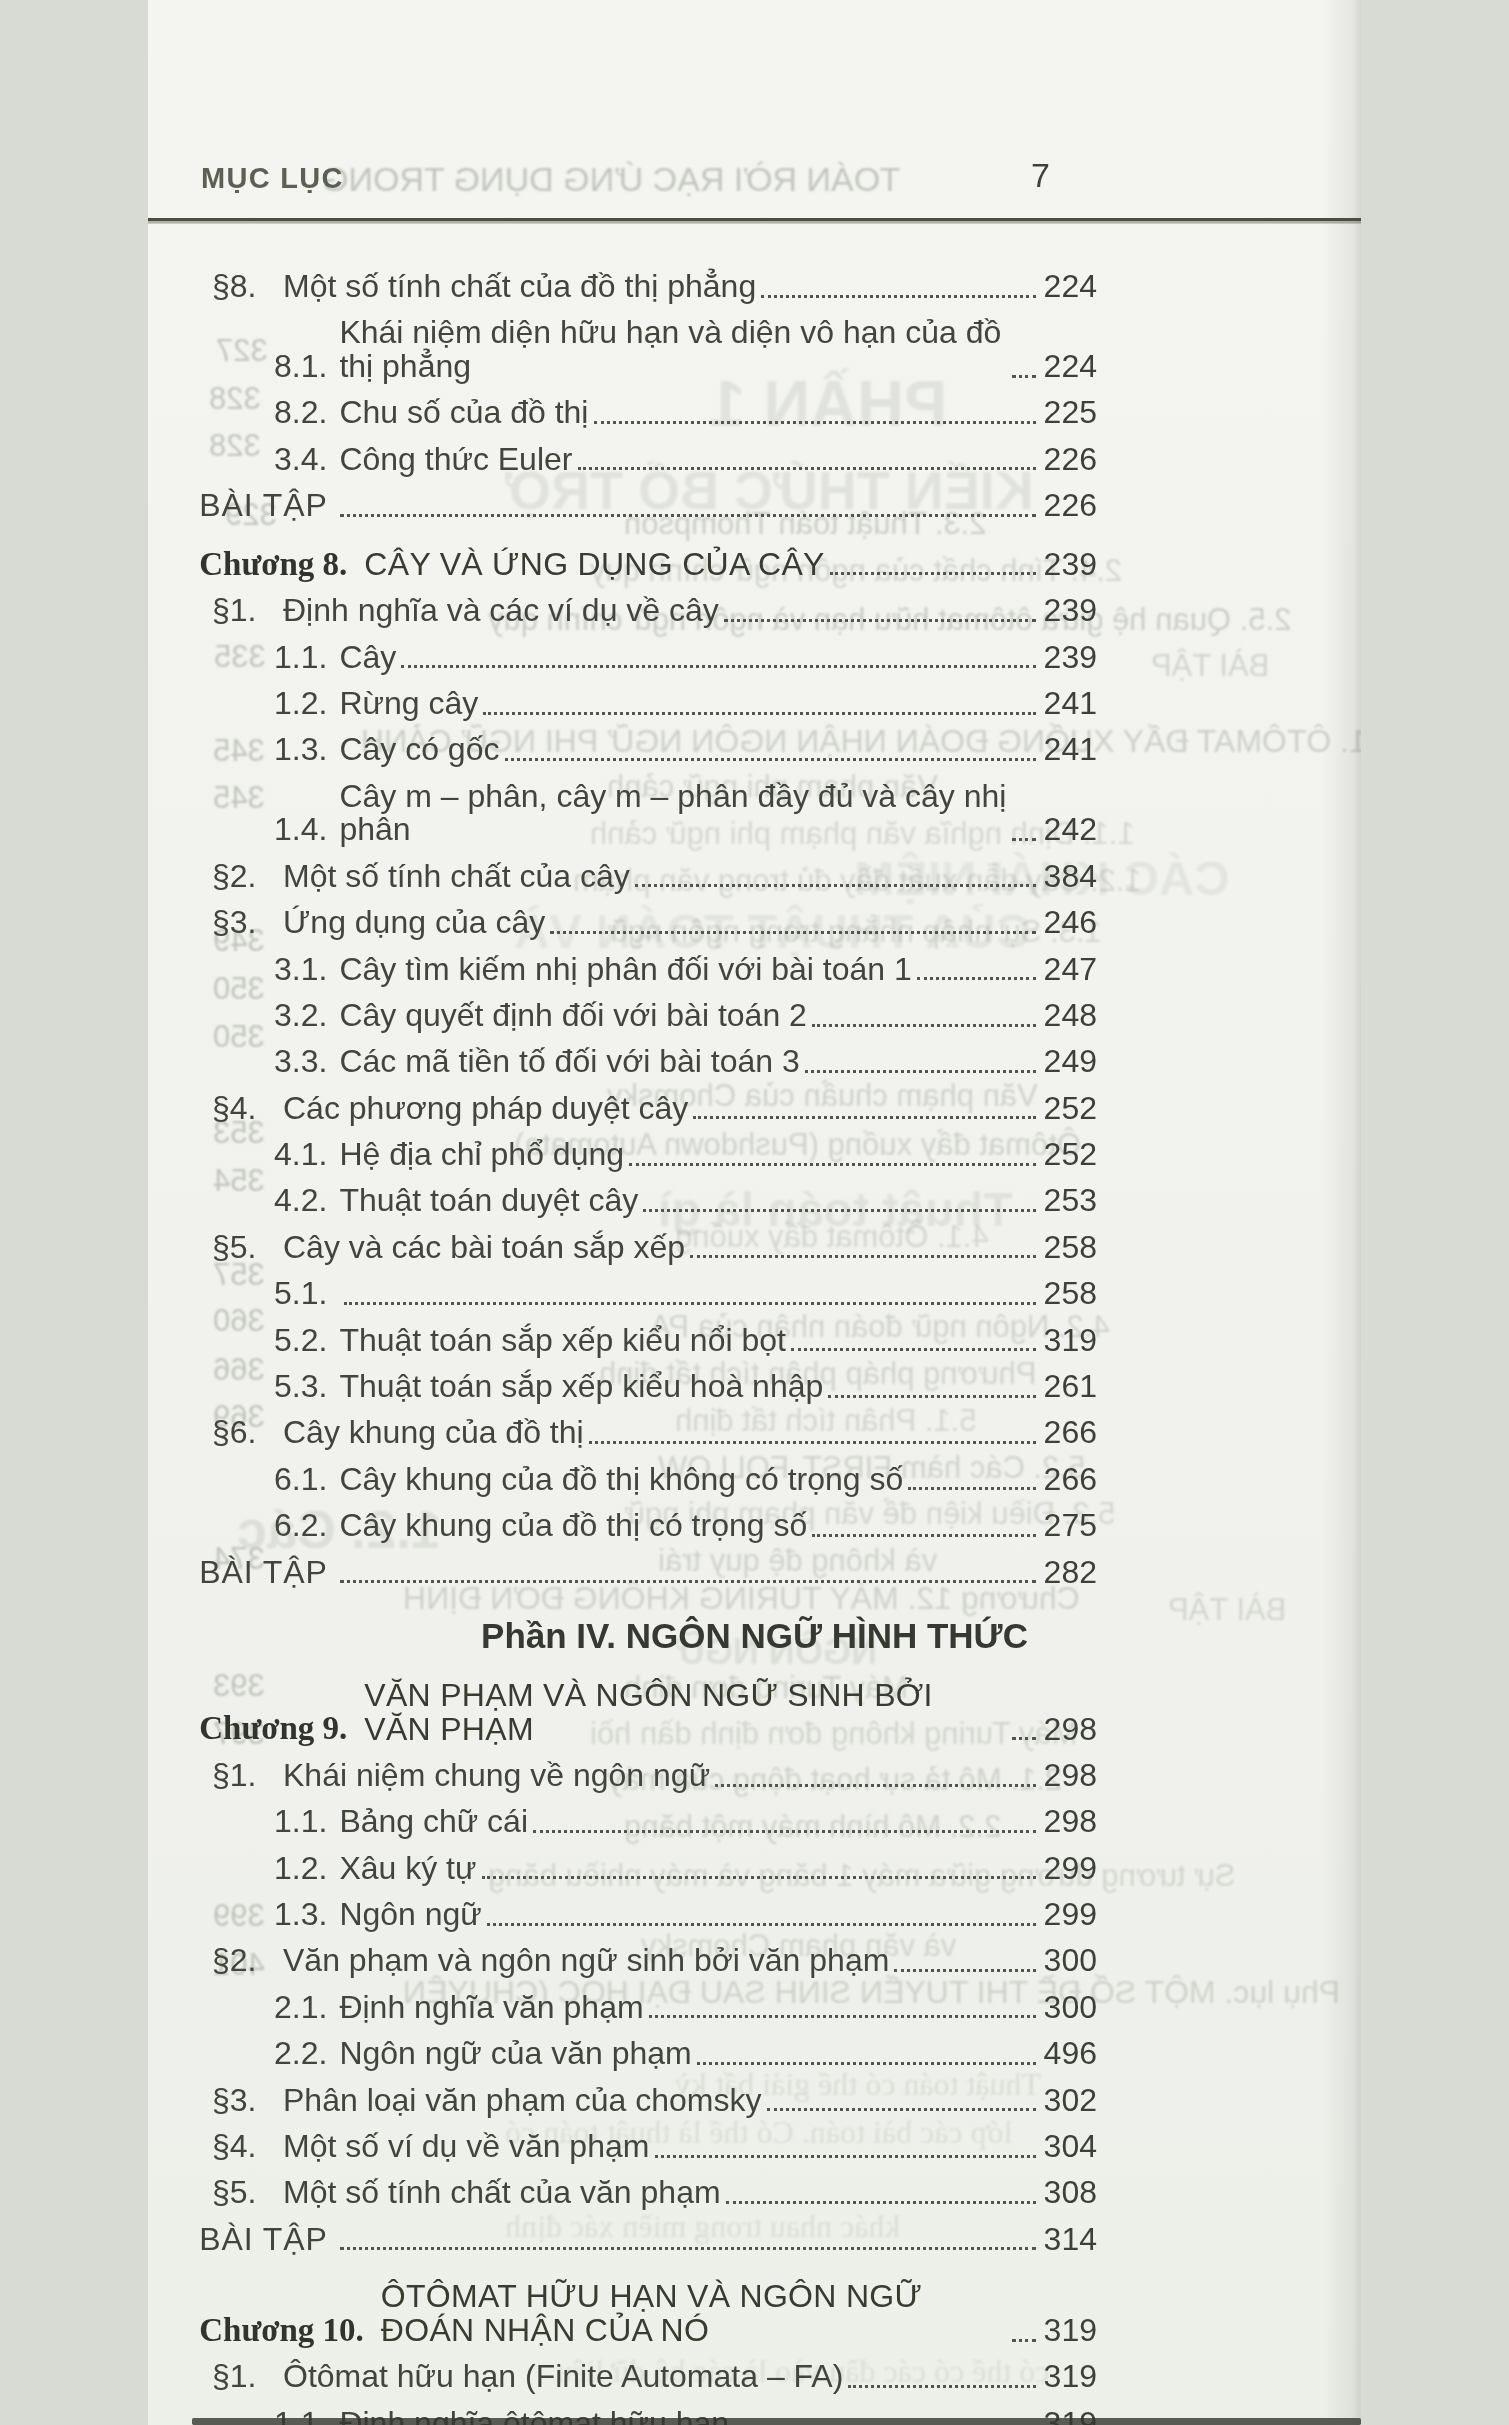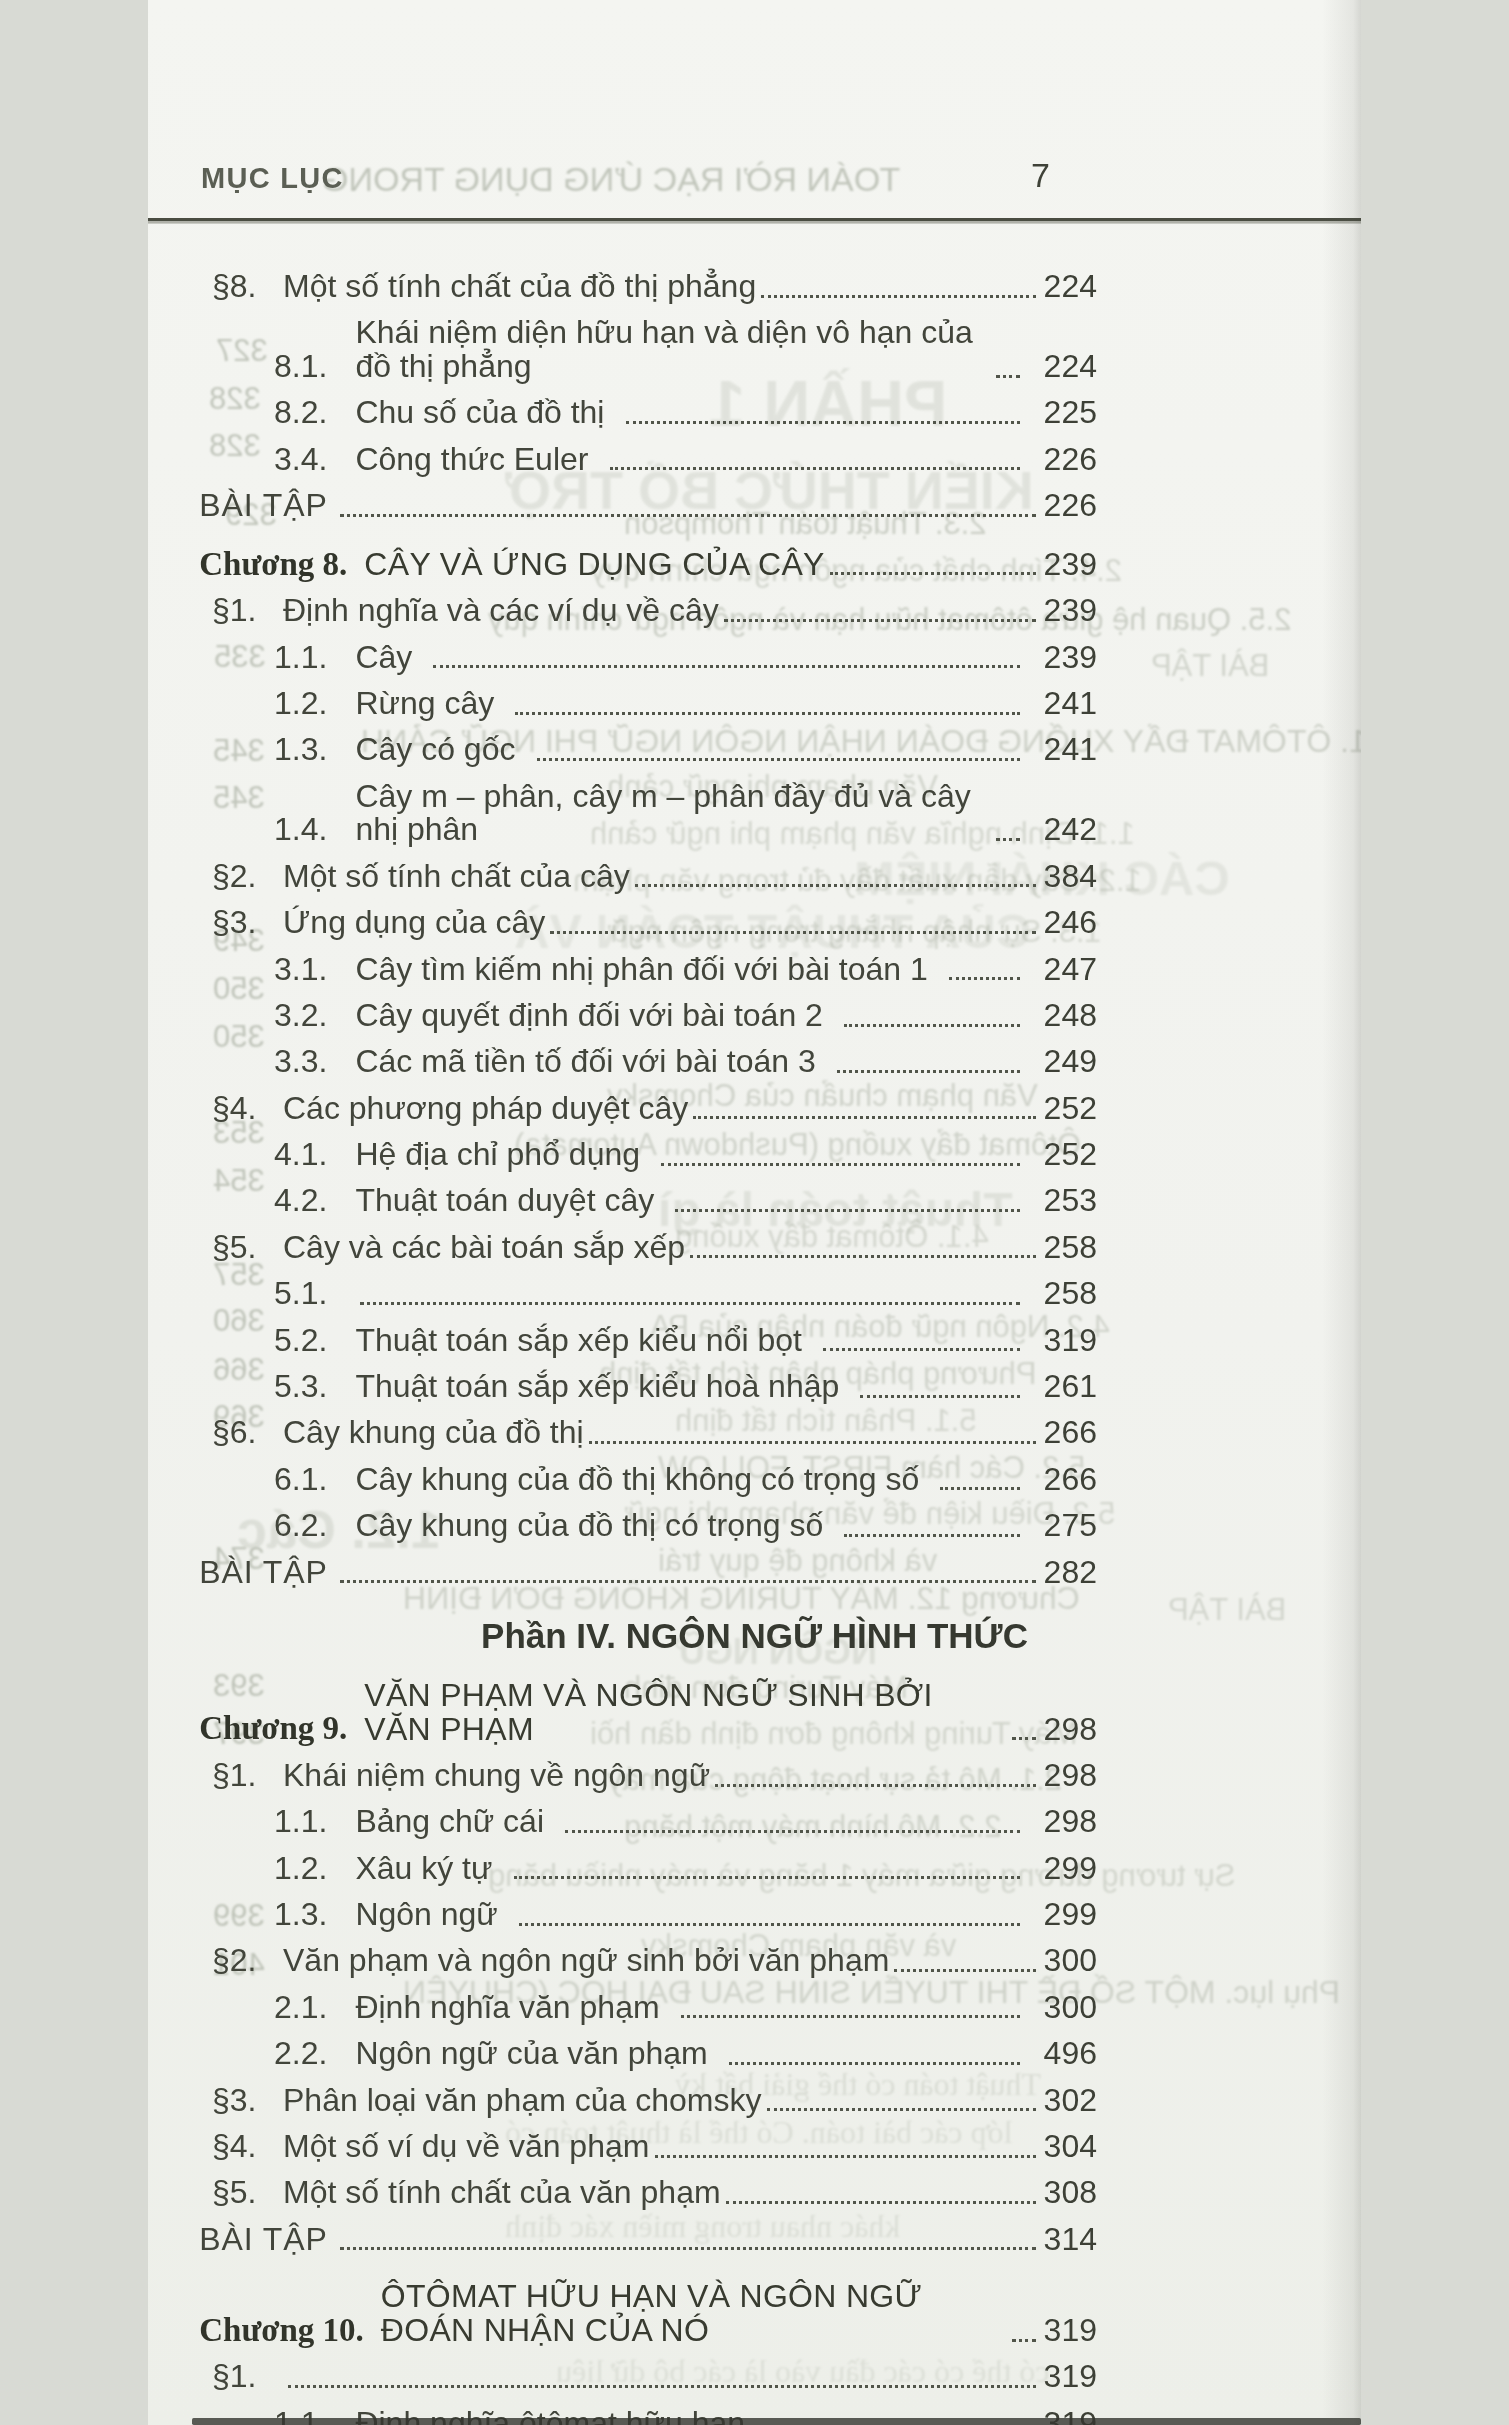--- a/index.html
+++ b/index.html
@@ -50,21 +50,21 @@
     padding:0 264px 0 64px;box-sizing:border-box;
   }
   .row{
     display:flex;align-items:flex-end;
     font-size:32px;line-height:1.05;
     margin-bottom:12.8px;
     color:#42453b;
   }
   .row .lbl{flex:0 0 auto;}
   .row.sec .lbl{flex:0 0 71px;}
-  .row.sub{padding-left:62px;gap:16px;}
+  .row.sub{padding-left:62px;}
   .row.sub .lbl{margin-right:12px;}
   .row.ex{margin-left:-12.8px;}
   .row.ex .ttl{letter-spacing:0.9px;margin-right:6.8px;}
   .row.chap{margin-left:-12.8px;margin-top:24px;color:#383b30;}
   .row.chap .lbl{
     font-family:"Liberation Serif",serif;font-weight:700;
     font-size:33px;margin-right:17px;color:#31342a;
   }
   .row.chap .ttl{letter-spacing:0.3px;}
   .row.part{
@@ -384,20 +384,21 @@
         <span class="pg">314</span>
       </div>
       <div class="row chap">
         <span class="lbl">Chương 10.</span>
         <span class="ttl">ÔTÔMAT HỮU HẠN VÀ NGÔN NGỮ ĐOÁN NHẬN CỦA NÓ</span>
         <span class="leader"></span>
         <span class="pg">319</span>
       </div>
       <div class="row sec">
         <span class="lbl">§1.</span>
+        <span class="ttl">Ôtômat hữu hạn (Finite Automata – FA)</span>
         <span class="leader"></span>
         <span class="pg">319</span>
       </div>
       <div class="row sub">
         <span class="lbl">1.1.</span>
         <span class="ttl">Định nghĩa ôtômat hữu hạn</span>
         <span class="leader"></span>
         <span class="pg">319</span>
       </div>
     </div>

